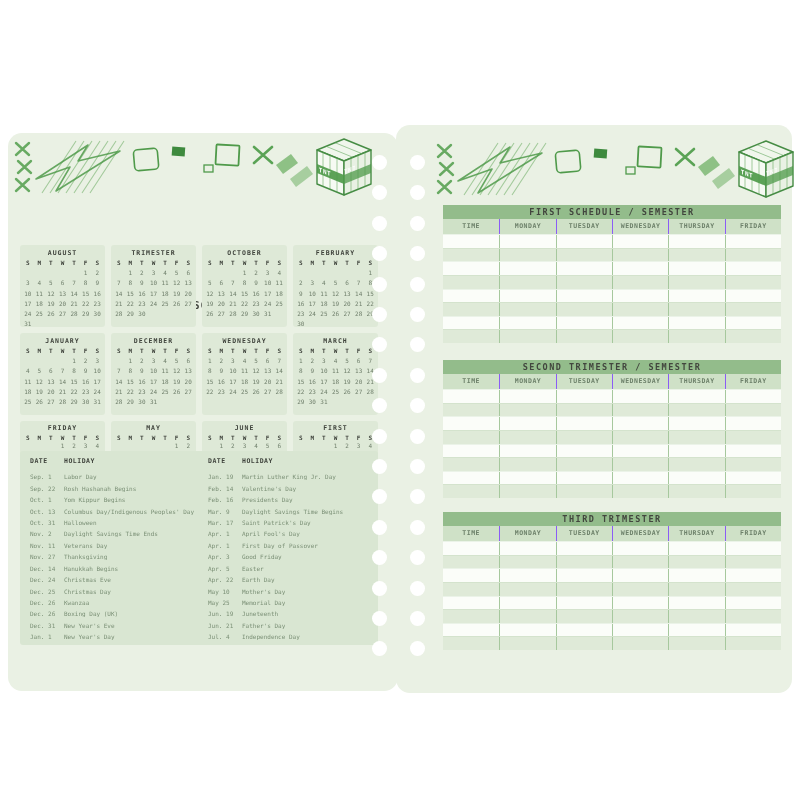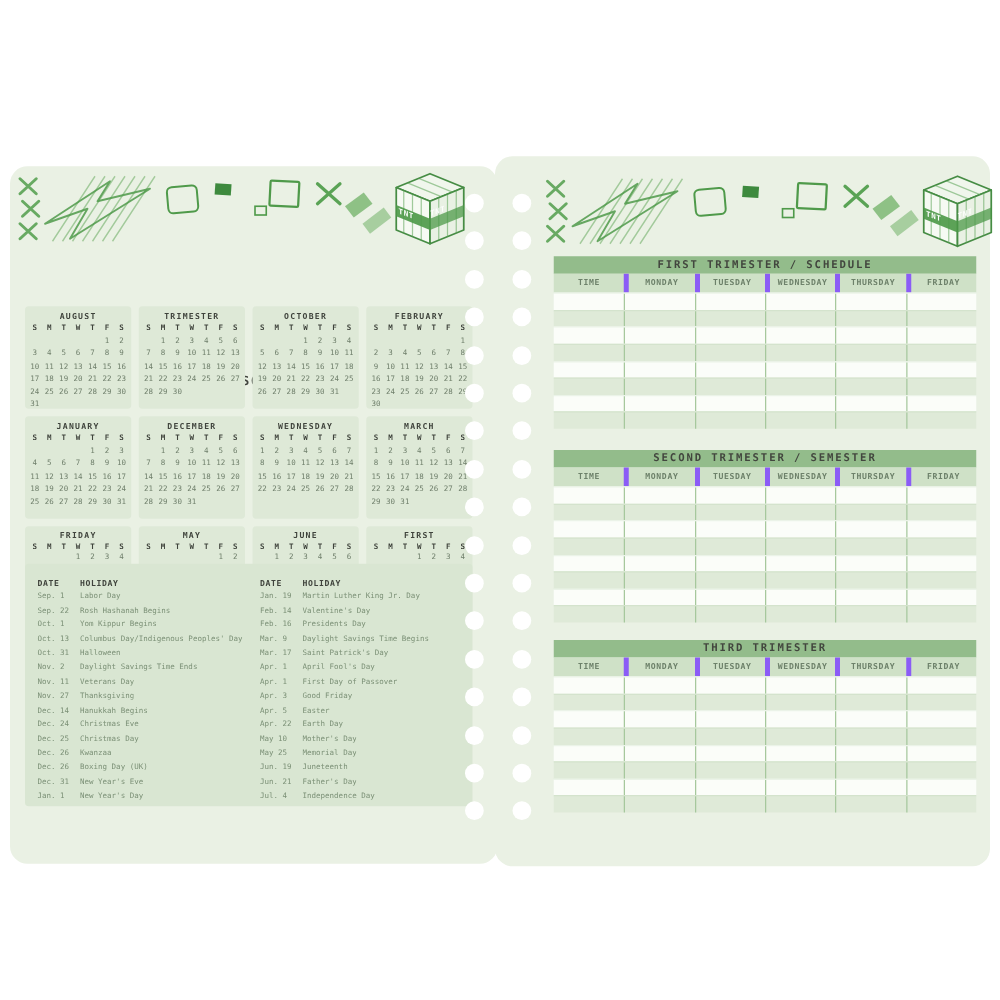--- a/index.html
+++ b/index.html
@@ -40,38 +40,38 @@
   .month-card.row3 .week-row span{line-height:9px;}
   .month-card.row3 .days-grid span{line-height:8.7px;}
 
   
   .holiday-panel{
     position:absolute;left:12px;top:318px;width:358px;height:194px;
     background:#d9e6d2;border-radius:3px;display:flex;box-sizing:border-box;
     padding:6px 2px 0 0;
   }
   .holiday-col{flex:1;padding-left:10px;display:flex;flex-direction:column;min-width:0;}
-  .holiday-head{display:flex;height:14px;align-items:flex-end;}
+  .holiday-head{display:flex;height:14px;align-items:flex-start;}
   .holiday-head span{font-size:6.5px;font-weight:bold;color:#3f433c;letter-spacing:.5px;}
   .holiday-head .hd-date{width:34px;flex:none;}
   .holiday-row{display:flex;height:11.45px;align-items:center;min-width:0;}
   .holiday-row span{font-size:6px;color:#7b9076;white-space:nowrap;}
   .holiday-row .h-date{width:34px;flex:none;}
   .holiday-row .h-name{overflow:hidden;}
 
   
   .sched-table{position:absolute;left:47px;width:338px;}
   .sched-title{
     height:14px;line-height:14px;background:#93bc8b;color:#42463e;
     font-size:8.5px;font-weight:bold;letter-spacing:1.5px;text-align:center;white-space:nowrap;
   }
   .sched-head{display:grid;grid-template-columns:repeat(6,1fr);height:15px;background:#cfe1c7;}
   .sched-head span{
     font-size:6.5px;font-weight:bold;color:#6d816a;text-align:center;
-    line-height:15px;letter-spacing:.5px;border-left:4px solid #8b5cf6;box-sizing:border-box;
+    line-height:15px;letter-spacing:.5px;border-left:1px solid #8b5cf6;box-sizing:border-box;
     white-space:nowrap;overflow:hidden;
   }
   .sched-head span:first-child{border-left:none;}
   .sched-rows{display:flex;flex-direction:column;height:109px;}
   .sched-row{flex:1;display:grid;grid-template-columns:repeat(6,1fr);border-top:1px solid rgba(166,200,157,.18);}
   .sched-row.odd{background:#fbfdf9;}
   .sched-row.even{background:#dfead8;}
   .sched-cell{border-left:1px solid #a6c89d;box-sizing:border-box;}
   .sched-cell:first-child{border-left:none;}
 </style>
@@ -869,21 +869,21 @@
   <svg class="doodles" style="left:40px;top:12px" width="372" height="64">
     <use href="#doodles"></use>
   </svg>
   <span class="tnt-label" style="left:339px;top:45px">TNT</span>
   <span class="tnt-label side" style="left:370px;top:43px">TNT</span>
 
   <div class="page-title" style="left:34px;top:167px;width:360px">CLASS SCHEDULE</div>
 
   <div id="schedule-tables">
       <div class="sched-table" style="top: 80px;">
-        <div class="sched-title">FIRST TRIMESTER / SCHEDULE</div>
+        <div class="sched-title">FIRST SCHEDULE / SEMESTER</div>
         <div class="sched-head">
           <span>TIME</span>
           <span>MONDAY</span>
           <span>TUESDAY</span>
           <span>WEDNESDAY</span>
           <span>THURSDAY</span>
           <span>FRIDAY</span>
         </div>
         <div class="sched-rows">
           <div class="sched-row odd">

